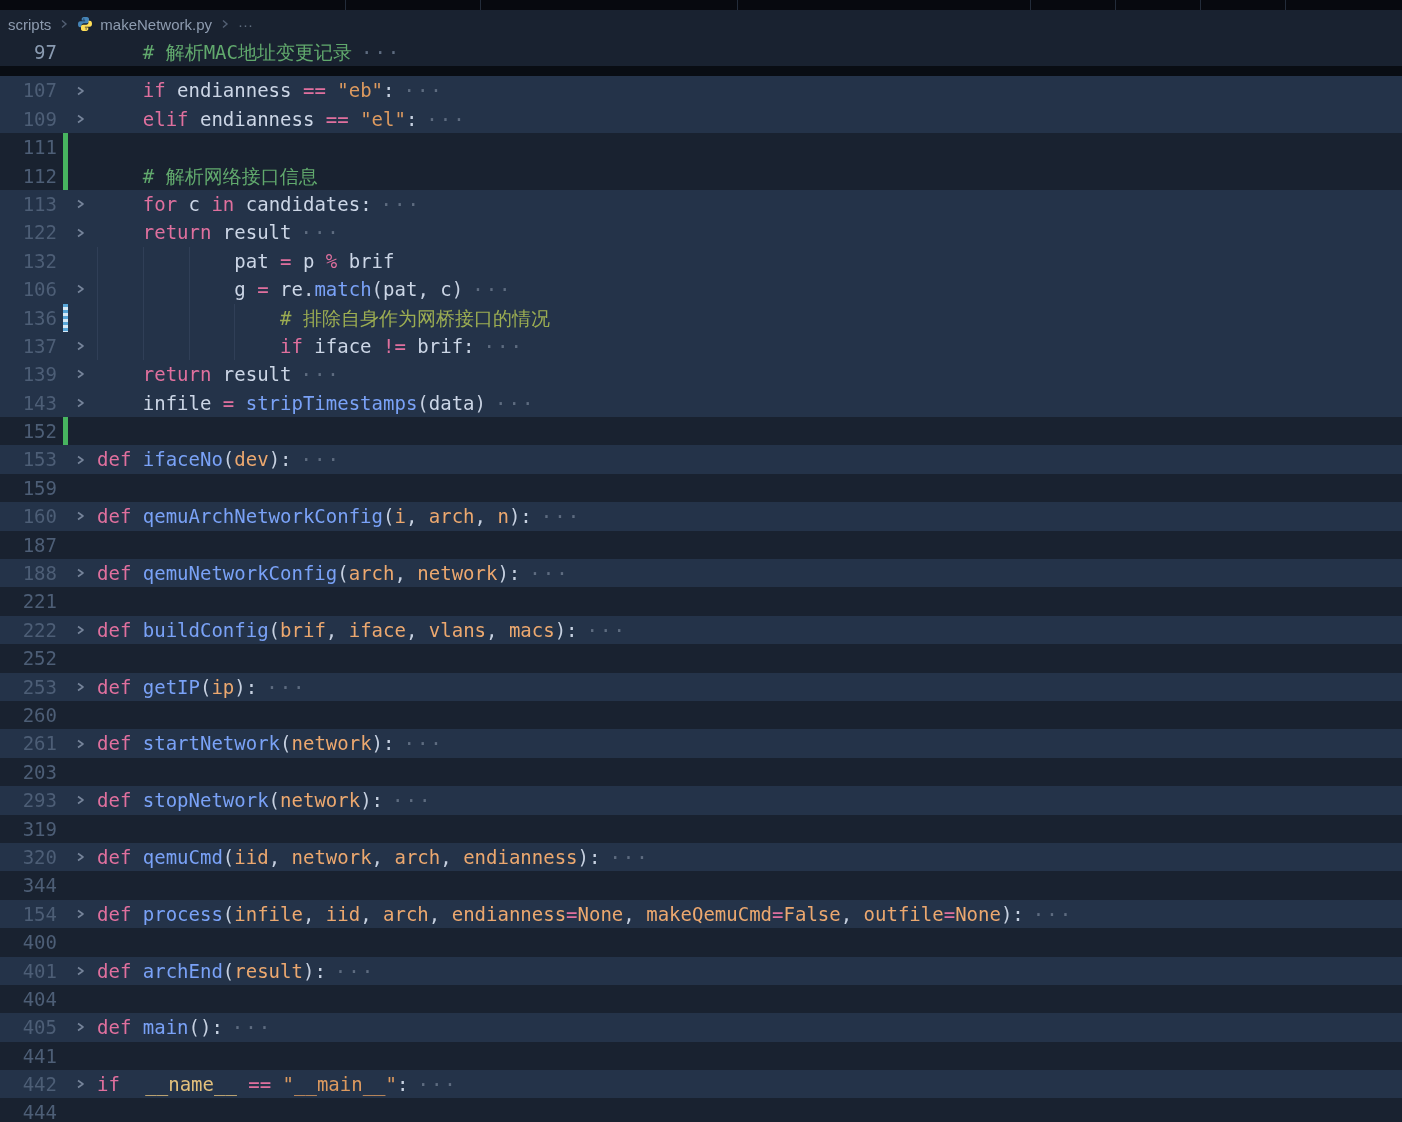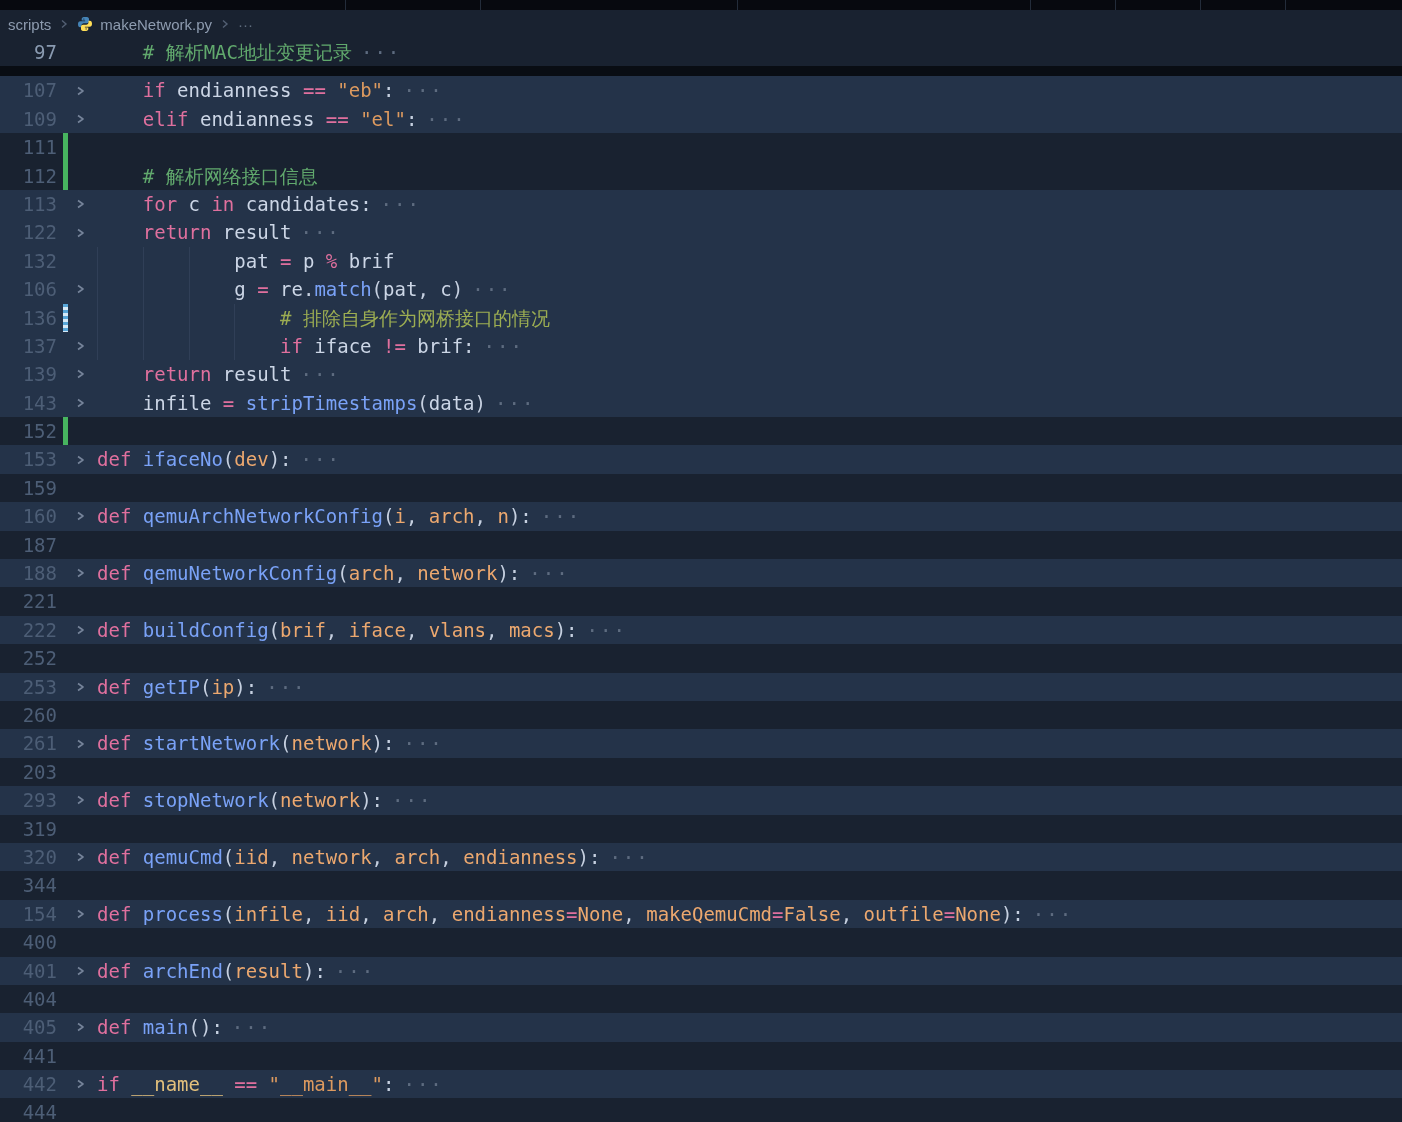--- a/index.html
+++ b/index.html
@@ -27,21 +27,21 @@
   .marker{position:absolute;left:63px;top:0;width:5px;height:100%;}
   .marker.added{background:var(--marker-added);}
   .marker.modified{background:repeating-linear-gradient(180deg,var(--marker-modified) 0 3px,#d7e9f6 3px 6px);}
   .chev{position:absolute;left:73px;top:50%;transform:translateY(-50%);display:inline-flex;cursor:pointer;}
   .code{position:absolute;left:97px;top:0;right:16px;height:100%;white-space:pre;}
   .guide{position:absolute;top:0;bottom:0;width:1px;background:var(--guide);}
   .ellipsis{color:var(--ellipsis);margin-left:9px;letter-spacing:2px;cursor:pointer;}
   .tok.kw{color:var(--kw);} .tok.op{color:var(--op);} .tok.var{color:var(--fg);}
   .tok.fn{color:var(--fn);} .tok.str{color:var(--str);} .tok.pr{color:var(--pr);}
   .tok.co{color:var(--co);} .tok.cm{color:var(--cm);} .tok.cm2{color:var(--cm2);}
-  .tok.sp{color:var(--sp);} .tok.pu{color:var(--pu);}
+  .tok.sp{color:var(--sp);margin-left:14px;} .tok.pu{color:var(--pu);}
 
   .shadow-strip{height:10px;background:var(--shadow);}
 </style>
 </head>
 <body>
 
 <div class="window">
 
   <div class="tabstrip">
     <div class="tsep" style="left:345px"></div>

